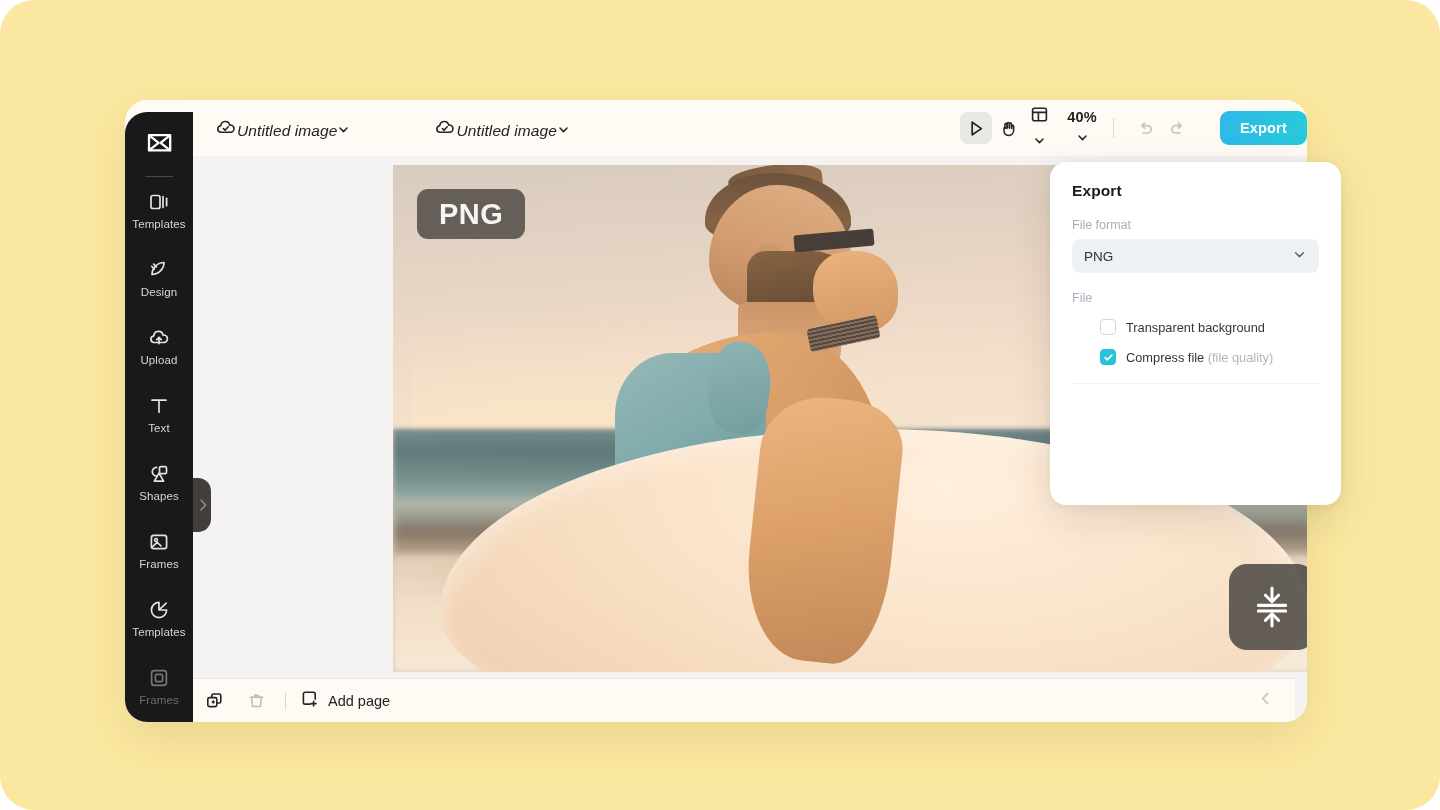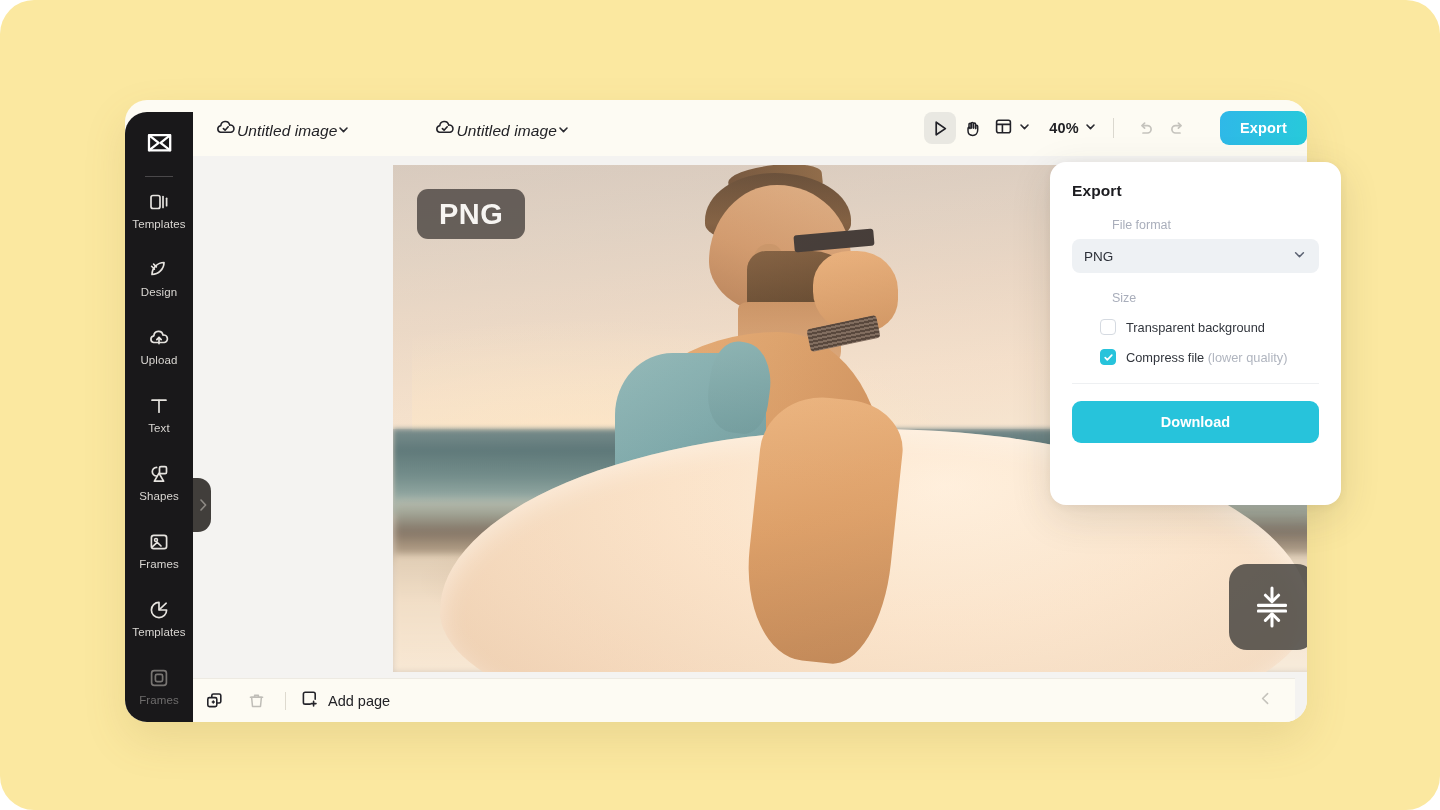--- a/index.html
+++ b/index.html
@@ -99,21 +99,21 @@
     padding-right: 0;
   }
   .tb-btn {
     width: 32px; height: 32px; border-radius: 8px;
     display: flex; align-items: center; justify-content: center;
     cursor: pointer; border: none; background: transparent;
   }
   .tb-btn.active { background: #e9e8e2; }
   .tb-combo {
     display: flex; align-items: center; gap: 5px;
-    margin-left: 6px; cursor: pointer;
+    margin-left: 6px; cursor: pointer; flex-direction: column;
   }
   #zoom-combo { margin-left: 18px; }
   #zoom-value {
     font-size: 14.5px; color: #222226; font-weight: 600;
     letter-spacing: .2px;
   }
   .tb-sep {
     width: 1px; height: 20px; background: #dbd8cf;
     margin: 0 16px;
   }
@@ -311,21 +311,21 @@
     border-radius: 16px;
     box-shadow: 0 12px 40px rgba(60,55,40,0.14), 0 2px 8px rgba(60,55,40,0.06);
     padding: 20px 22px 20px 22px;
     z-index: 60;
   }
   #export-title {
     font-size: 15.5px; font-weight: 700; color: #1c1c20;
     letter-spacing: .1px;
   }
   .field-label {
-    font-size: 12.5px; color: #a9aebb; margin-top: 18px; margin-bottom: 7px; margin-left: 40px;
+    font-size: 12.5px; color: #a9aebb; margin-top: 18px; margin-bottom: 7px;
   }
   .select-box {
     height: 34px; background: #eef1f4; border-radius: 8px;
     display: flex; align-items: center; padding: 0 12px;
     cursor: pointer;
   }
   .select-box .sel-val {
     font-size: 13.5px; color: #2c3038;
   }
   .select-box .sel-val .muted { color: #b0b5bf; }
@@ -647,32 +647,31 @@
   <div class="field-label">File format</div>
   <div class="select-box">
     <span class="sel-val">PNG</span>
     <span class="chev">
       <svg width="15" height="15" viewBox="0 0 15 15" fill="none">
         <path d="M3.6 5.8 L7.5 9.6 L11.4 5.8" stroke="#5b6272" stroke-width="1.5" stroke-linecap="round" stroke-linejoin="round"></path>
       </svg>
     </span>
   </div>
 
-  <div class="field-label">Size</div>
+  <div class="field-label">File</div>
 
   <label class="checkrow">
     <span class="cbox"></span>
     <span class="ctext"><span>Transparent background</span></span>
   </label>
 
   <label class="checkrow">
     <span class="cbox checked">
       <svg width="11" height="11" viewBox="0 0 11 11" fill="none">
         <path d="M2.2 5.7 L4.3 7.8 L8.8 3.2" stroke="#fff" stroke-width="1.7" stroke-linecap="round" stroke-linejoin="round"></path>
       </svg>
     </span>
-    <span class="ctext"><span>Compress file</span><span class="muted"> (lower quality)</span></span>
+    <span class="ctext"><span>Compress file</span><span class="muted"> (file quality)</span></span>
   </label>
 
   <div id="panel-divider"></div>
 
-  <button id="download-btn">Download</button>
 </section>
 
 </body></html>

